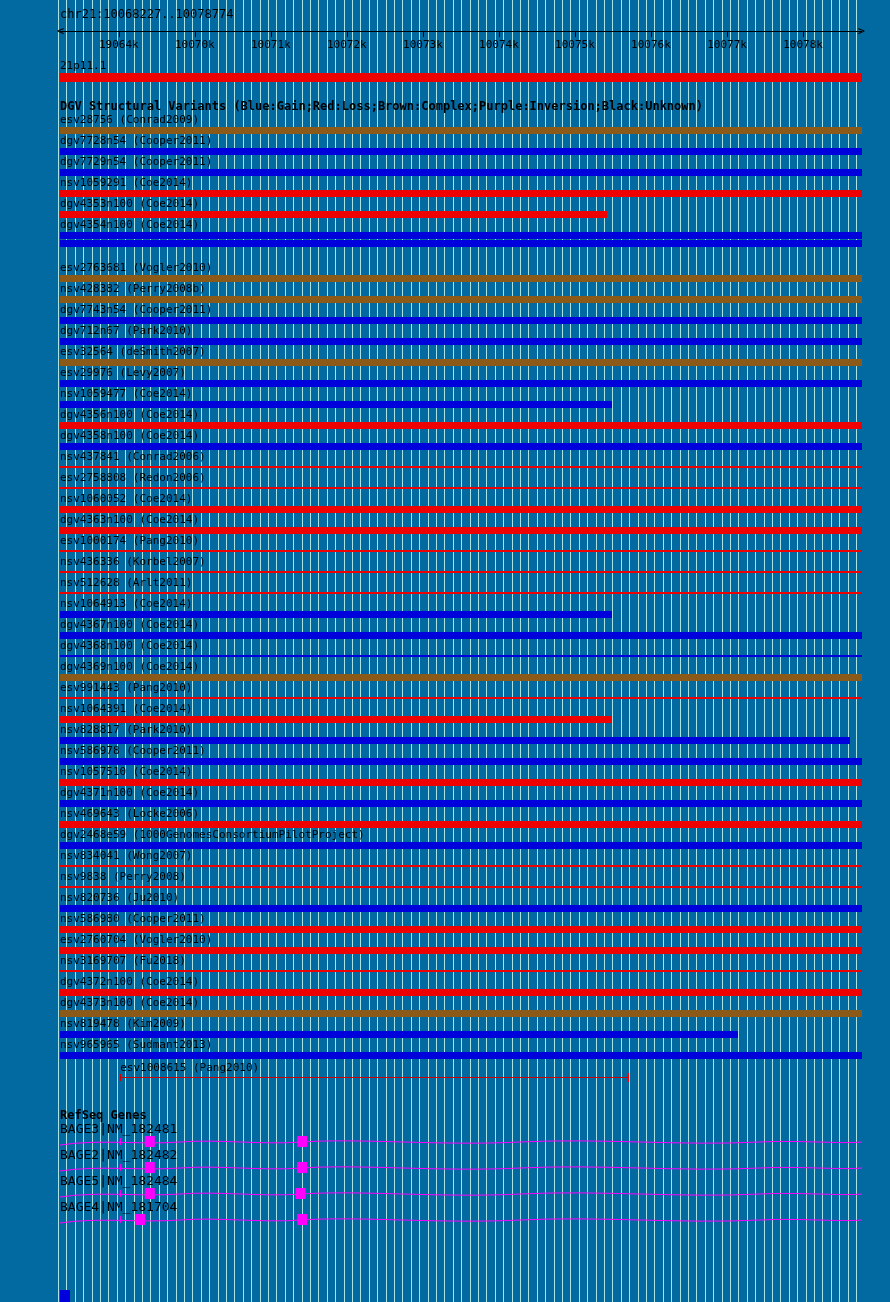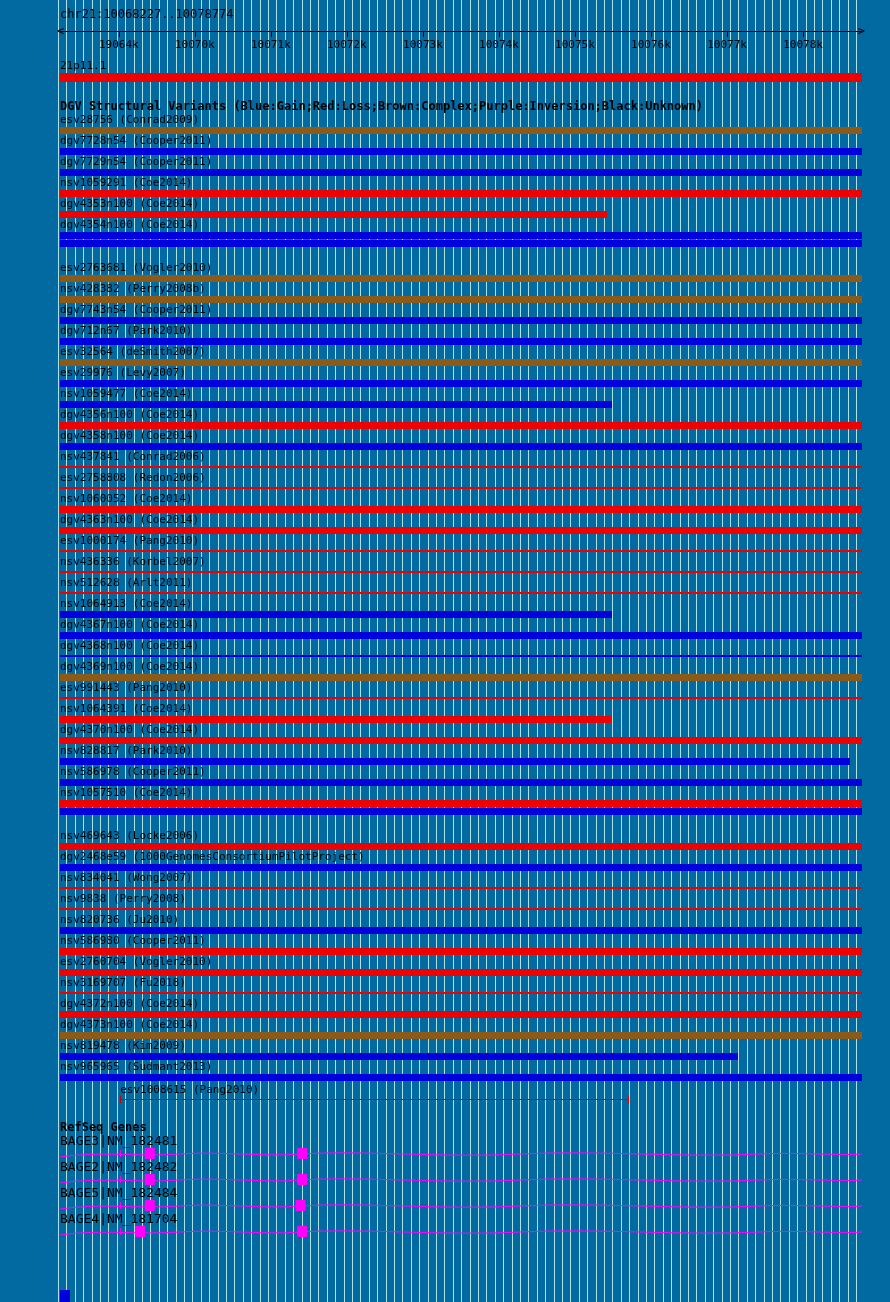--- a/index.html
+++ b/index.html
@@ -13,21 +13,21 @@
   .ruler{position:relative;height:34px;margin-top:4px}
   .rline{position:absolute;left:0;right:0;top:6px;height:1px;background:#000}
   .rarrow{position:absolute;top:0;font-size:12px;line-height:13px}
   .rarrow.la{left:-3px}
   .rarrow.ra{right:-3px}
   .rtick{position:absolute;top:6px;width:1px;height:6px;background:#000}
   .rtick span{position:absolute;top:7px;left:0;transform:translateX(-50%);font-size:11px;white-space:nowrap}
   .stitle{font-weight:bold;font-size:12px;line-height:13px;white-space:nowrap}
   .stitle.cy{margin-top:12px}
   .stitle.dgv{margin-top:18px}
-  .stitle.rs{margin-top:14px}
+  .stitle.rs{margin-top:24px}
   .blabel{font-size:11px;line-height:13px}
   .bandbar{height:9px;margin-top:1px}
   .vrow{height:21px}
   .vlabel{font-size:11px;line-height:13px;white-space:nowrap}
   .vbar{height:7px;margin-top:1px}
   .vbar.thin{height:2px;margin-top:3px}
   .frow{position:relative;height:24px;margin-top:2px}
   .flabel{font-size:11px;line-height:13px;white-space:nowrap}
   .fline{position:absolute;top:16px;height:1px;background:#cc0000}
   .fline::before,.fline::after{content:"";position:absolute;top:-3px;width:1px;height:7px;background:#cc0000}
@@ -197,36 +197,33 @@
         </div>
         <div class="vrow">
           <div class="vlabel">esv991443 (Pang2010)</div>
           <div class="vbar thin" style="background: rgb(238, 0, 0); margin-left: 0%; width: 100%;"></div>
         </div>
         <div class="vrow">
           <div class="vlabel">nsv1064391 (Coe2014)</div>
           <div class="vbar thick" style="background: rgb(238, 0, 0); margin-left: 0%; width: 68.8%;"></div>
         </div>
         <div class="vrow">
-          <div class="vlabel">dgv4370n100 (Coe2014)</div>
-          <div class="vbar thick" style="background: rgb(238, 0, 0); margin-left: 0%; width: 100%;"></div>
-        </div>
-        <div class="vrow">
           <div class="vlabel">nsv828817 (Park2010)</div>
           <div class="vbar thick" style="background: rgb(0, 0, 221); margin-left: 0%; width: 98.5%;"></div>
         </div>
         <div class="vrow">
           <div class="vlabel">nsv586978 (Cooper2011)</div>
           <div class="vbar thick" style="background: rgb(0, 0, 221); margin-left: 0%; width: 100%;"></div>
         </div>
         <div class="vrow">
           <div class="vlabel">nsv1057510 (Coe2014)</div>
           <div class="vbar thick" style="background: rgb(238, 0, 0); margin-left: 0%; width: 100%;"></div>
         </div>
         <div class="vrow">
+          <div class="vlabel">dgv4371n100 (Coe2014)</div>
           <div class="vbar thick" style="background: rgb(0, 0, 221); margin-left: 0%; width: 100%;"></div>
         </div>
         <div class="vrow">
           <div class="vlabel">nsv469643 (Locke2006)</div>
           <div class="vbar thick" style="background: rgb(238, 0, 0); margin-left: 0%; width: 100%;"></div>
         </div>
         <div class="vrow">
           <div class="vlabel">dgv2468e59 (1000GenomesConsortiumPilotProject)</div>
           <div class="vbar thick" style="background: rgb(0, 0, 221); margin-left: 0%; width: 100%;"></div>
         </div>

